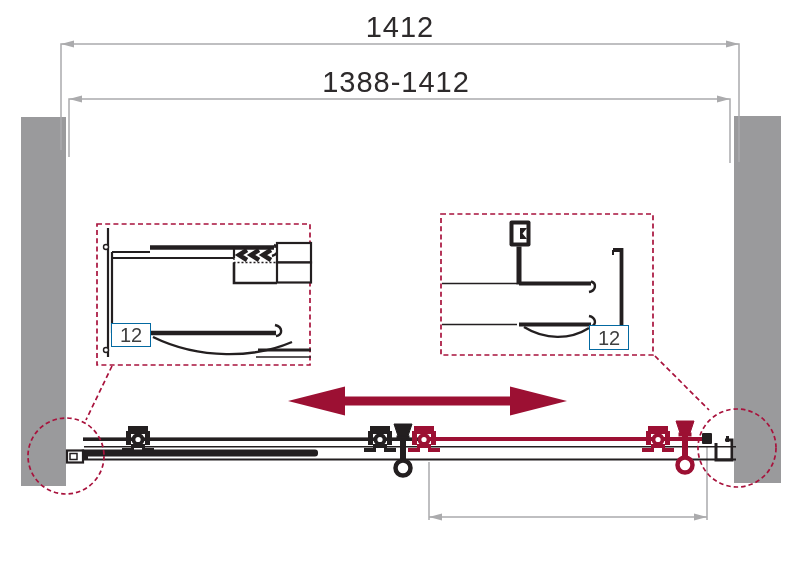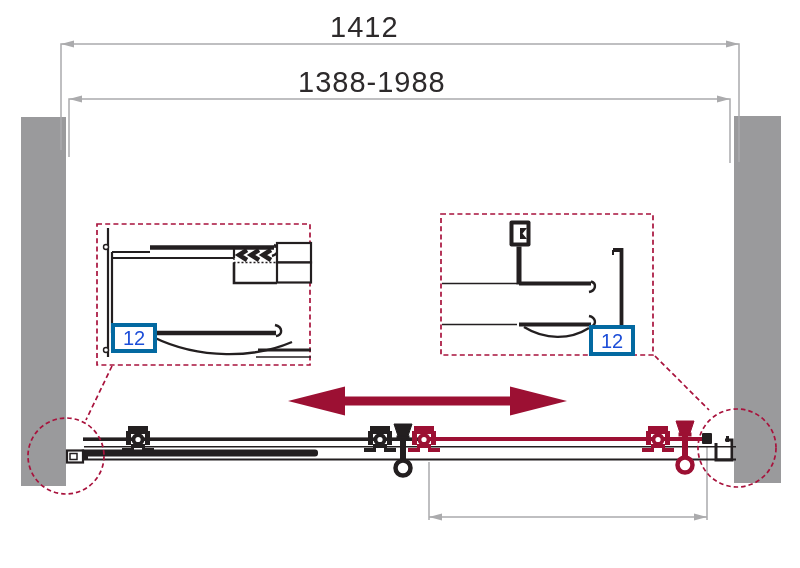--- a/index.html
+++ b/index.html
@@ -7,29 +7,30 @@
     position:relative;
     width:800px;height:568px;
     background:#ffffff;
     font-family:"Liberation Sans", sans-serif;
     overflow:hidden;
   }
   .stage svg{position:absolute;left:0;top:0;}
   .dim{
     position:absolute;
     color:#2d2a2b;
+    text-align:center;
     font-size:29px;
     letter-spacing:1px;
     line-height:1;
   }
   .tag{
     position:absolute;
     background:#ffffff;
-    border:4px solid #0369a1;
-    color:#1d4ed8;
+    border:1px solid #0369a1;
+    color:#404040;
     font-size:20px;
     display:flex;align-items:center;justify-content:center;
     line-height:1;
   }
 </style>
 </head>
 <body>
 
 <div class="stage">
 
@@ -158,20 +159,20 @@
     <path d="M591,326.5 c6,-2 5,-9 -2,-10.5" stroke-width="2.4"></path>
     <path d="M613,250 h8.5 v75" stroke-width="3.8"></path>
     <path d="M613,250 v5" stroke-width="2"></path>
     <path d="M524,327 C545,340 570,340 589,328" stroke-width="2.4"></path>
   </g>
 
 </svg>
 
 <div class="dim" style="left:330px;top:13px;width:140px;">1412</div>
 
-<div class="dim" style="left:298px;top:68px;width:196px;">1388-1988</div>
+<div class="dim" style="left:298px;top:68px;width:196px;">1388-1412</div>
 
 
 <div class="tag" style="left:111px;top:323px;width:38px;height:22px;">12</div>
 
 <div class="tag" style="left:589px;top:325px;width:38px;height:23px;">12</div>
 
 </div>
 
 </body></html>

